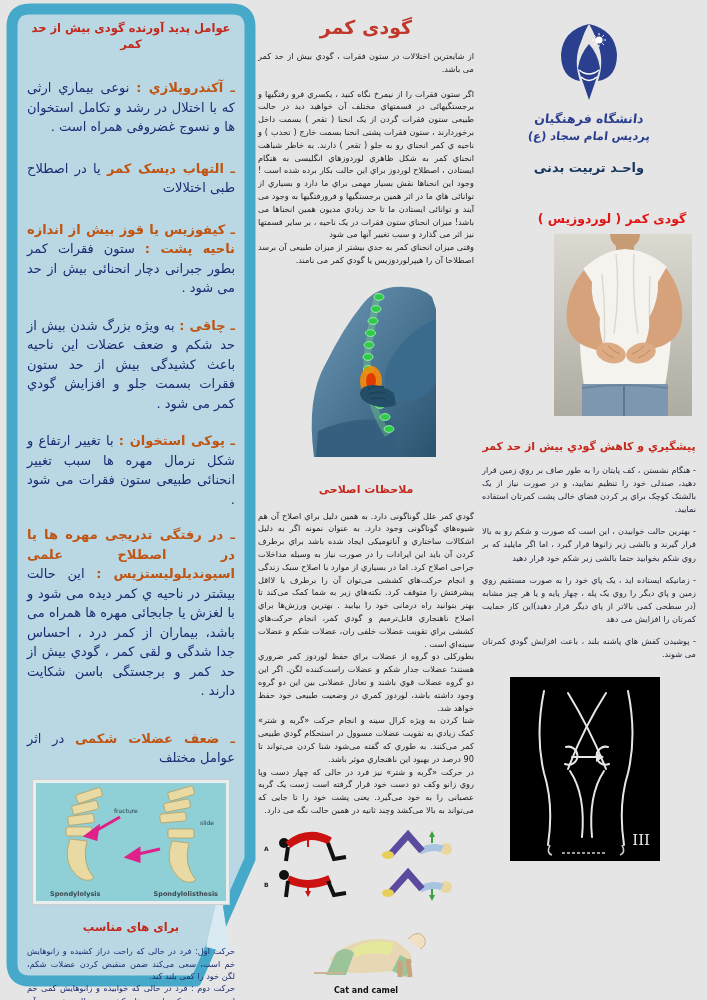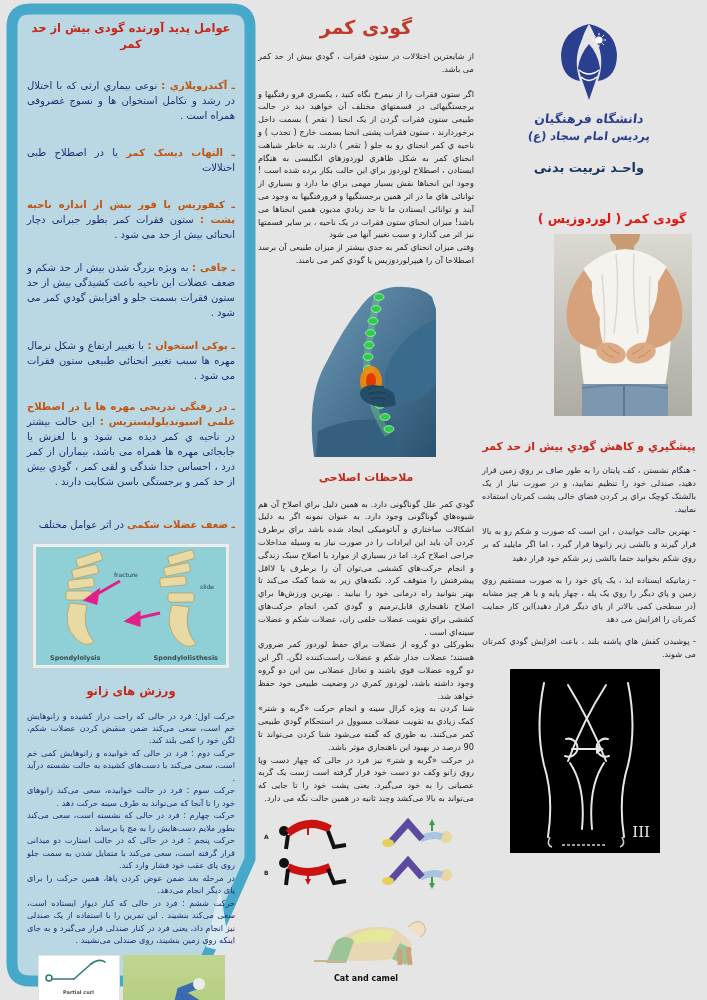--- a/index.html
+++ b/index.html
@@ -3,54 +3,54 @@
 <meta charset="utf-8">
 <style>
   html,body{margin:0;padding:0;background:#fff;}
   .page{position:relative;width:707px;height:1000px;background:#e5e5e5;overflow:hidden;
         font-family:"DejaVu Sans",sans-serif;}
   
   .left-panel{position:absolute;left:6px;top:3px;width:250px;height:984px;}
   .left-panel svg.panel-bg{position:absolute;left:0;top:0;}
   .left-content{position:absolute;left:21px;top:12px;width:208px;direction:rtl;}
   .h-red{color:#c5271b;font-weight:bold;font-size:11.5px;text-align:center;line-height:1.35;}
-  .l-item{font-size:10px;color:#1d2c72;line-height:1.5;text-align:justify;margin-top:13px;}
+  .l-item{font-size:13px;color:#1d2c72;line-height:1.5;text-align:justify;margin-top:13px;}
   .l-lead{color:#c05412;font-weight:bold;}
   .preline{white-space:pre-line;}
   .spine-fig{position:relative;width:190px;height:118px;margin:12px auto 0 auto;background:#8ed0d5;
              border:3px solid #e9edee;box-shadow:0 0 0 1px #c9ced0;}
   .fig-cap{position:absolute;font-size:6.5px;color:#3d4a52;direction:ltr;font-weight:bold;}
   .fig-ann{position:absolute;font-size:6px;color:#2c3a44;direction:ltr;}
   .ex-head{margin-top:16px;}
   .ex-text{font-size:8.2px;color:#1d2c72;line-height:1.52;text-align:justify;margin-top:10px;}
   .row-figs{display:flex;direction:ltr;justify-content:center;gap:3px;margin-top:9px;}
   .figbox{background:#ffffff;border:1px solid #e2e2e2;position:relative;}
   .tinycap{display:block;text-align:center;font-size:5px;color:#4a4a4a;direction:ltr;font-weight:bold;line-height:1.1;}
   .gooditext{direction:rtl;text-align:center;font-size:9.5px;font-weight:bold;color:#111;margin:2px 0;}
   
   .mid{position:absolute;left:258px;top:16px;width:216px;direction:rtl;}
   .mid-title{font-size:19px;font-weight:bold;color:#c0392b;text-align:center;}
   .mid p{font-size:8.2px;color:#1c1c1c;line-height:1.56;text-align:justify;margin:12px 0 0 0;}
   .back-img{display:block;margin:14px auto 2px 40px;margin-right:auto;margin-left:40px;}
-  .mid-h2{margin-top:14px;font-size:11px;}
+  .mid-h2{margin-top:26px;font-size:11px;}
   .mid-figs{margin-top:10px;}
   .mid-figrow{display:flex;direction:ltr;justify-content:space-between;padding:0 14px;}
   .catcamel-cap{text-align:center;font-size:8px;font-weight:bold;color:#111;direction:ltr;margin-top:1px;}
   .ab-label{position:absolute;font-size:6px;color:#222;font-weight:bold;direction:ltr;}
   
   .right{position:absolute;left:482px;top:20px;width:214px;direction:rtl;}
   .logo-wrap{text-align:center;}
   .univ-line{font-size:12.5px;font-weight:bold;color:#2b3f8f;margin-top:1px;transform:skewX(-6deg);}
   .campus-line{font-size:11.5px;font-weight:bold;color:#2b3f8f;margin-top:3px;transform:skewX(-6deg);}
   .unit-line{font-size:13px;font-weight:bold;color:#17365d;margin-top:17px;text-align:center;letter-spacing:.5px;}
   .r-sub{width:160px;margin-top:36px;margin-right:4px;font-size:12.5px;font-weight:bold;color:#e01616;text-align:center;}
   .photo{display:block;margin-top:8px;margin-right:auto;margin-left:72px;}
   .r-head{margin-top:24px;font-size:11px;}
   .r-bullet{font-size:8.2px;color:#202838;line-height:1.6;text-align:justify;margin-top:9px;}
-  .legs-fig{position:relative;width:150px;height:184px;background:#000;margin-top:8px;margin-left:14px;margin-right:36px;}
+  .legs-fig{position:relative;width:150px;height:184px;background:#000;margin-top:16px;margin-left:14px;margin-right:36px;}
   .legs-lbl{position:absolute;right:10px;bottom:12px;color:#e8e8e8;font-family:"DejaVu Serif",serif;font-size:15px;direction:ltr;}
 </style>
 </head>
 <body>
 
 <div class="page">
 
   <div class="left-panel">
     <svg class="panel-bg" width="250" height="984" viewBox="0 0 250 984">
       <path d="M 24 6 H 226 Q 244 6 244 24 V 856 L 190 978 H 24 Q 6 978 6 960 V 24 Q 6 6 24 6 Z" fill="#b9d8e4" stroke="#46a9c9" stroke-width="11" stroke-linejoin="round"></path>
@@ -107,21 +107,21 @@
             <line x1="118" y1="66" x2="92" y2="72"></line>
             <polygon points="85,74 97,66 97,78"></polygon>
           </g>
         </svg>
         <span class="fig-ann" style="left:78px;top:24px;">fracture</span>
         <span class="fig-ann" style="right:12px;top:36px;">slide</span>
         <span class="fig-cap" style="left:14px;bottom:3px;">Spondylolysis</span>
         <span class="fig-cap" style="right:8px;bottom:3px;">Spondylolisthesis</span>
       </div>
 
-      <div class="h-red ex-head">ورزش های زانو</div>
+      <div class="h-red ex-head">برای های مناسب</div>
 
       <div class="ex-text preline">حرکت اول: فرد در حالی که راحت دراز کشیده و زانوهایش خم است، سعی می‌کند ضمن منقبض کردن عضلات شکم، لگن خود را کمی بلند کند.
 حرکت دوم : فرد در حالی که خوابیده و زانوهایش کمی خم است، سعی می‌کند با دست‌های کشیده به حالت نشسته درآید .
 حرکت سوم : فرد در حالت خوابیده، سعی می‌کند زانوهای خود را تا آنجا که می‌تواند به طرف سینه حرکت دهد .
 حرکت چهارم : فرد در حالی که نشسته است، سعی می‌کند بطور ملایم دست‌هایش را به مچ پا برساند .
 حرکت پنجم : فرد در حالی که در حالت استارت دو میدانی قرار گرفته است، سعی می‌کند با متمایل شدن به سمت جلو روی پای عقب خود فشار وارد کند.
 در مرحله بعد ضمن عوض کردن پاها، همین حرکت را برای پای دیگر انجام می‌دهد.
 حرکت ششم : فرد در حالی که کنار دیوار ایستاده است، سعی می‌کند بنشیند . این تمرین را با استفاده از یک صندلی نیز انجام داد، یعنی فرد در کنار صندلی قرار می‌گیرد و به جای اینکه روی زمین بنشیند، روی صندلی می‌نشیند .</div>
 
       <div class="row-figs">

